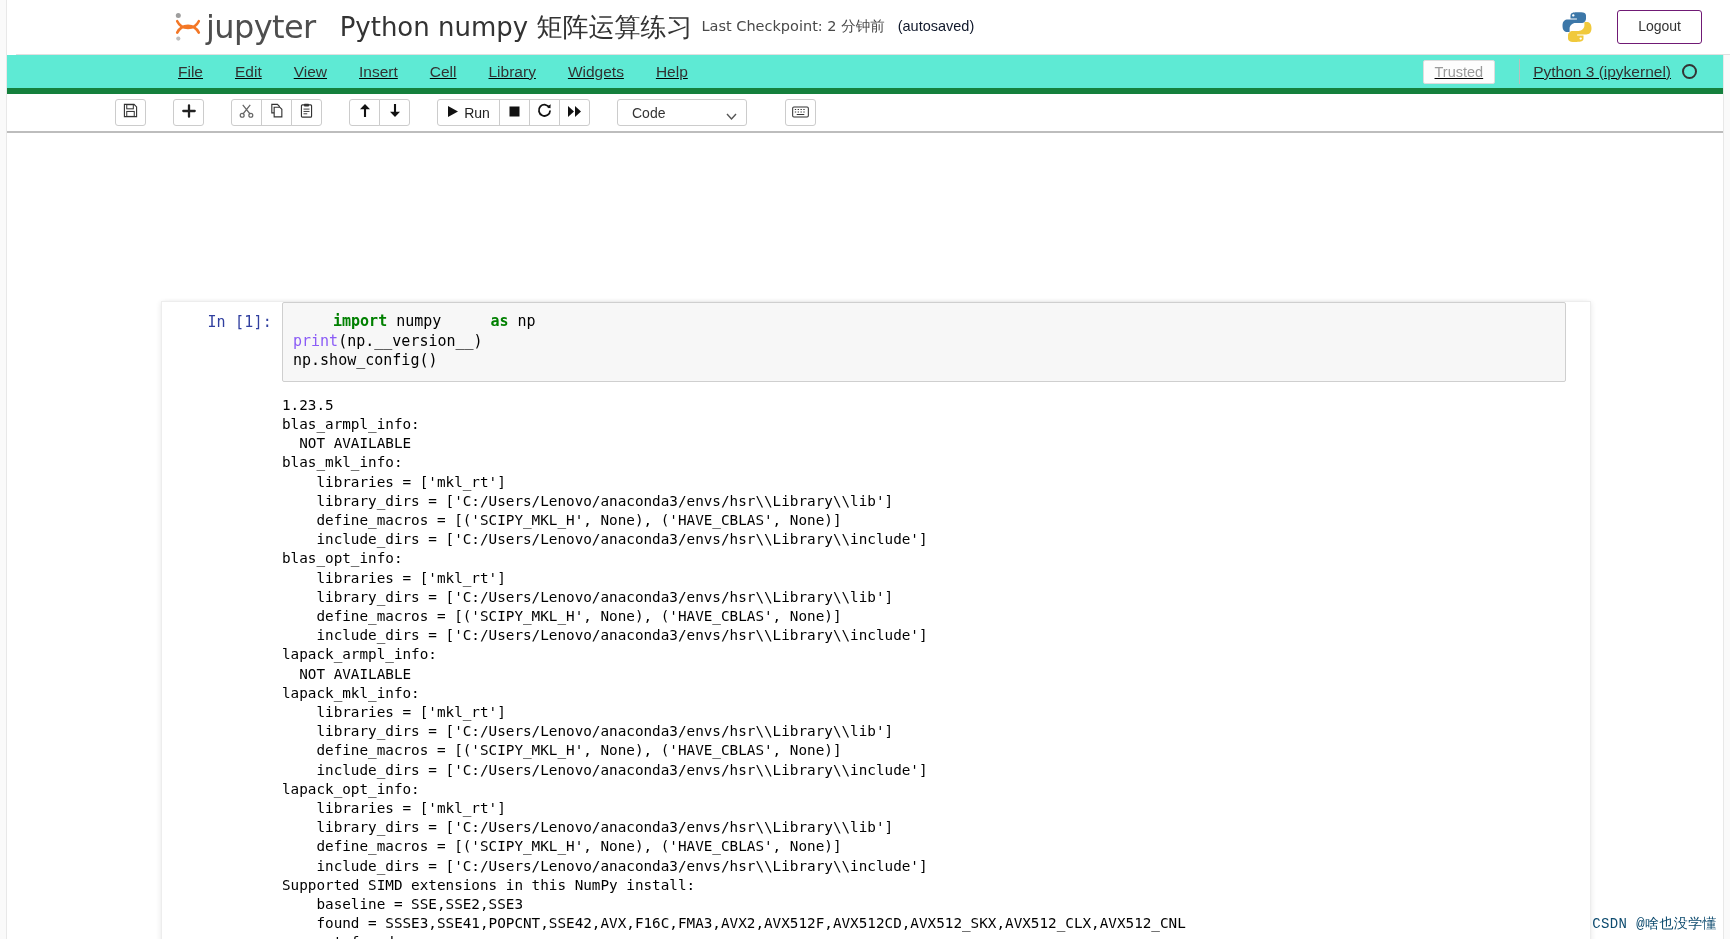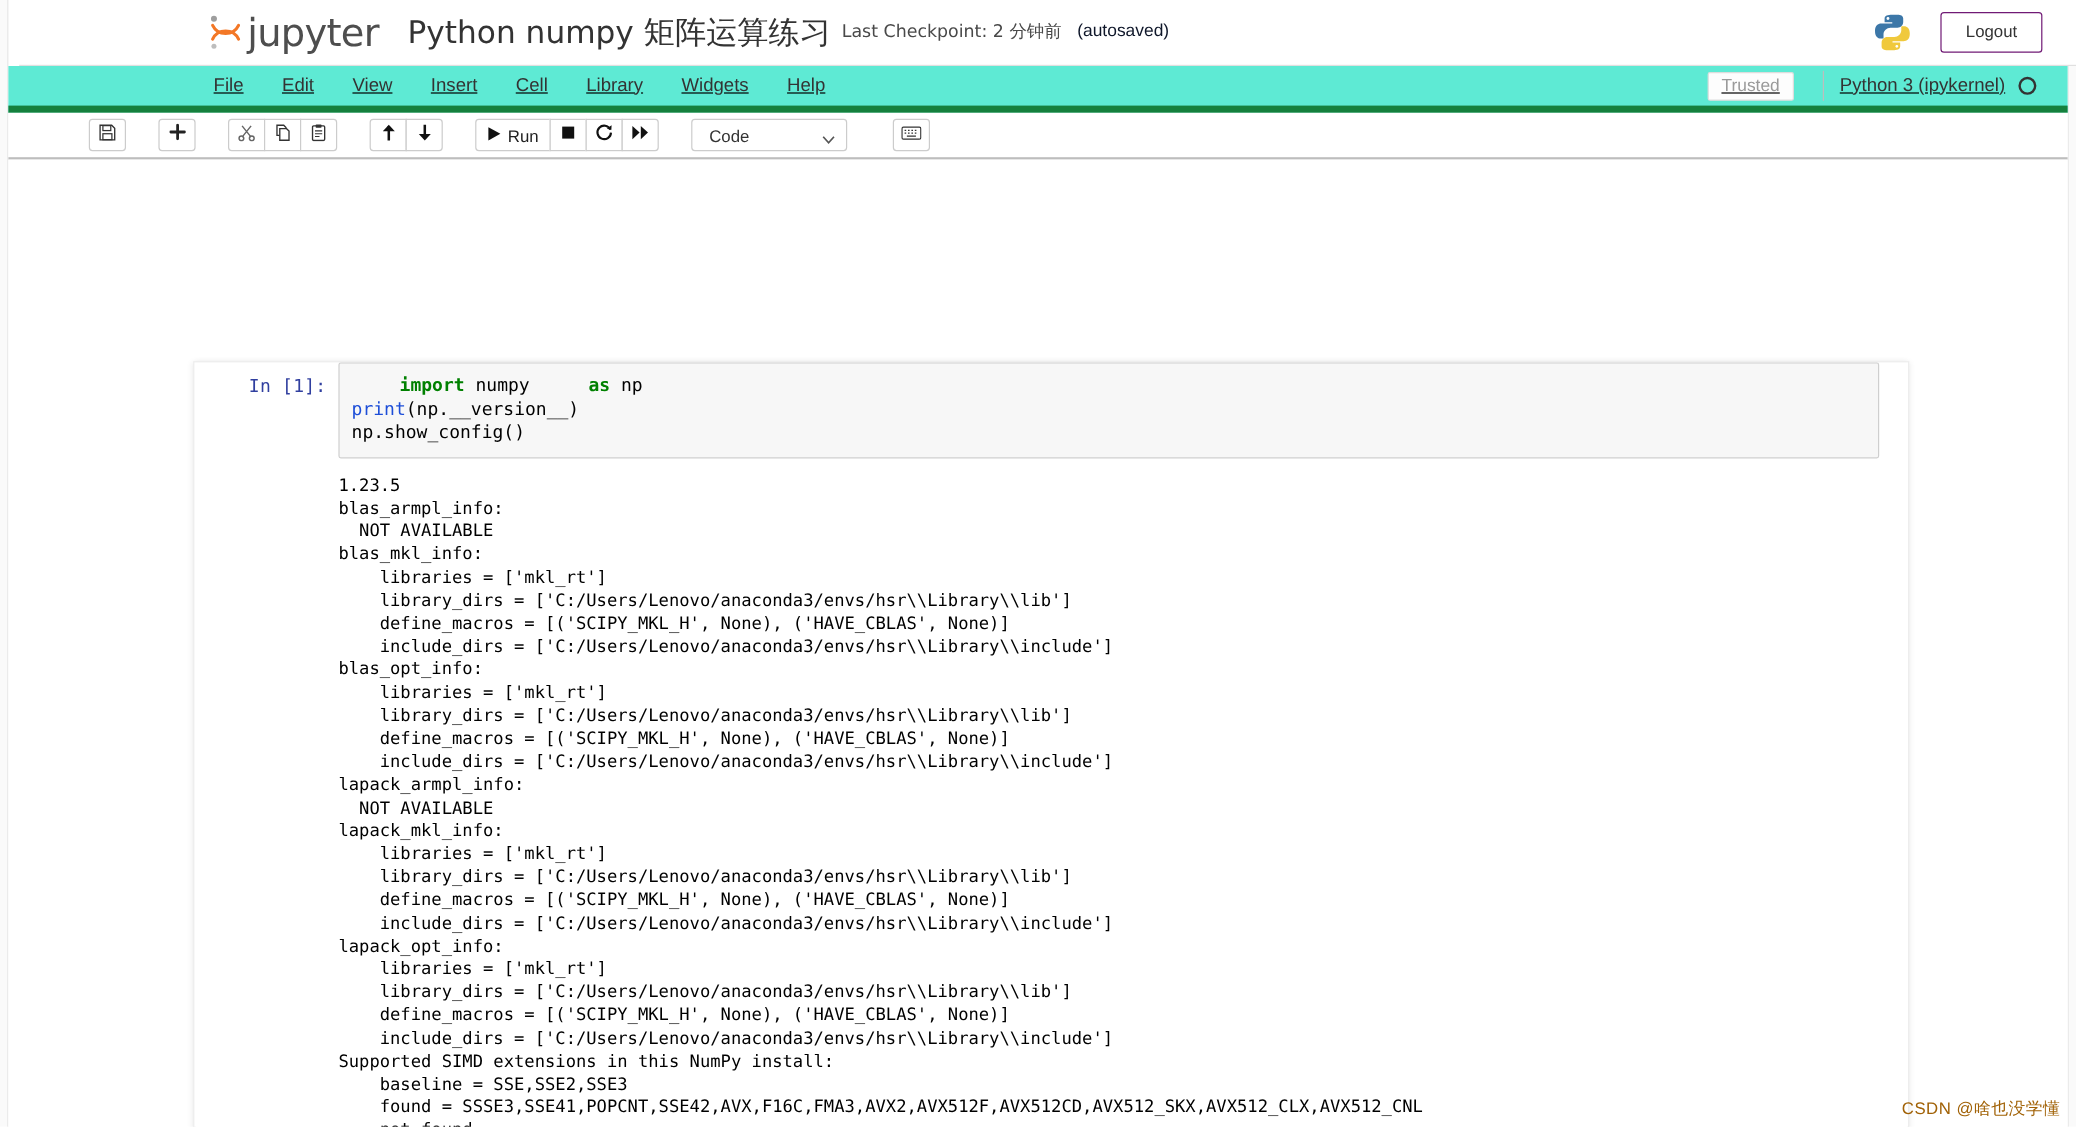--- a/index.html
+++ b/index.html
@@ -68,21 +68,21 @@
   .kernel-busy-circle {
     width: 15px; height: 15px; border: 2px solid #333; border-radius: 50%;
   }
 
   
   .toolbar {
     position: absolute; left: 7px; top: 94px; width: 1716px; height: 39px;
     background: #ffffff; border-bottom: 2px solid #bdbdbd;
     display: flex; align-items: center;
   }
-  .tb-groups { display: flex; align-items: center; margin-left: 67px; gap: 27px; }
+  .tb-groups { display: flex; align-items: center; margin-left: 108px; gap: 27px; }
   .tb-group { display: flex; }
   .tb-btn {
     width: 31px; height: 27px; border: 1px solid #ccc; background: #fff;
     display: flex; align-items: center; justify-content: center;
     cursor: pointer; margin-left: -1px;
   }
   .tb-group .tb-btn:first-child { margin-left: 0; border-radius: 3px 0 0 3px; }
   .tb-group .tb-btn:last-child  { border-radius: 0 3px 3px 0; }
   .tb-group .tb-btn:only-child  { border-radius: 3px; }
   .tb-run { width: 63px; font-size: 14px; color: #222; gap: 5px; }
@@ -115,38 +115,38 @@
   }
   .cell-input {
     flex: 1; background: #f7f7f7; border: 1px solid #cfcfcf; border-radius: 2px;
     padding: 9px 10px 10px 10px; margin-right: 24px;
   }
   .code-line {
     font-family: "DejaVu Sans Mono", monospace; font-size: 15px; line-height: 19.6px;
     color: #000; white-space: pre;
   }
   .kw  { color: #008000; font-weight: bold; margin-left: 40px; }
-  .bif { color: #1d4ed8; }
+  .bif { color: #8b5cf6; }
 
   .cell-output {
     display: flex; padding-top: 14px;
   }
   .out-prompt { width: 120px; flex: 0 0 120px; }
   .out-body {
     flex: 1; padding-right: 24px;
     font-family: "DejaVu Sans Mono", monospace;
     font-size: 14.3px; line-height: 19.2px; color: #000;
     white-space: pre; overflow: hidden;
   }
 
   
   .watermark {
     position: absolute; right: 13px; bottom: 6px;
-    font-size: 14px; color: #a16207; letter-spacing: 0.4px;
-    font-family: Liberation Sans, sans-serif; white-space: nowrap;
+    font-size: 14px; color: #0c4a6e; letter-spacing: 0.4px;
+    font-family: Liberation Mono, monospace; white-space: nowrap;
   }
 
   
   .nb-scroll-hint {
     position: absolute; right: 3px; top: 0; width: 2px; height: 770px; background: transparent;
   }
 </style>
 </head>
 <body>
 

